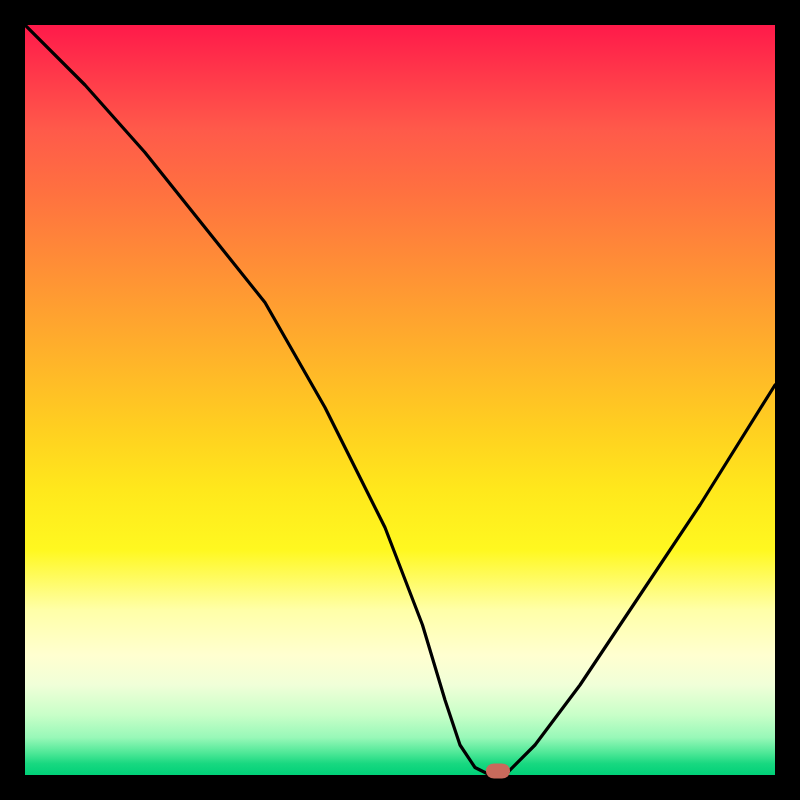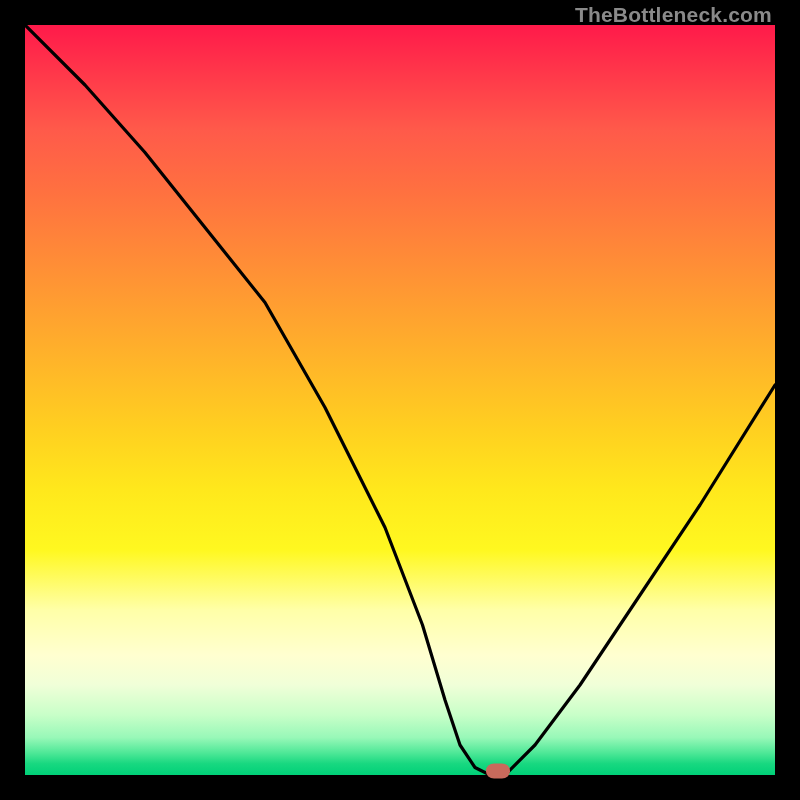--- a/index.html
+++ b/index.html
@@ -73,21 +73,20 @@
     height: 15px;
     background: #c96a5c;
     border-radius: 8px / 7px;
     transform: translate(-50%, -50%);
   }
 </style>
 </head>
 <body>
 
 <div class="chart-container">
-  <div class="watermark">TheBottleneck.com</div>
   <div class="plot-area">
     <div class="gradient-bg"></div>
     <svg class="curve" viewBox="0 0 750 750" preserveAspectRatio="none">
       <path id="curve-path" d="M 0.0 0.0 Q 30.0 30.0 60.0 60.0 Q 90.0 93.8 120.0 127.5 Q 150.0 165.0 180.0 202.5 Q 210.0 240.0 240.0 277.5 Q 270.0 330.0 300.0 382.5 Q 330.0 442.5 360.0 502.5 Q 378.8 551.3 397.5 600.0 Q 408.8 637.5 420.0 675.0 Q 427.5 697.5 435.0 720.0 Q 442.5 731.3 450.0 742.5 Q 457.5 746.3 465.0 750.0 Q 472.5 750.0 480.0 750.0 Q 495.0 735.0 510.0 720.0 Q 532.5 690.0 555.0 660.0 Q 585.0 615.0 615.0 570.0 Q 645.0 525.0 675.0 480.0 Q 712.5 420.0 750.0 360.0 " fill="none" stroke="#000000" stroke-width="3.2" stroke-linejoin="round" stroke-linecap="round"></path>
     </svg>
     <div class="marker" id="marker" style="left: 472.5px; top: 746.25px;"></div>
   </div>
 </div>
 
 </body></html>

